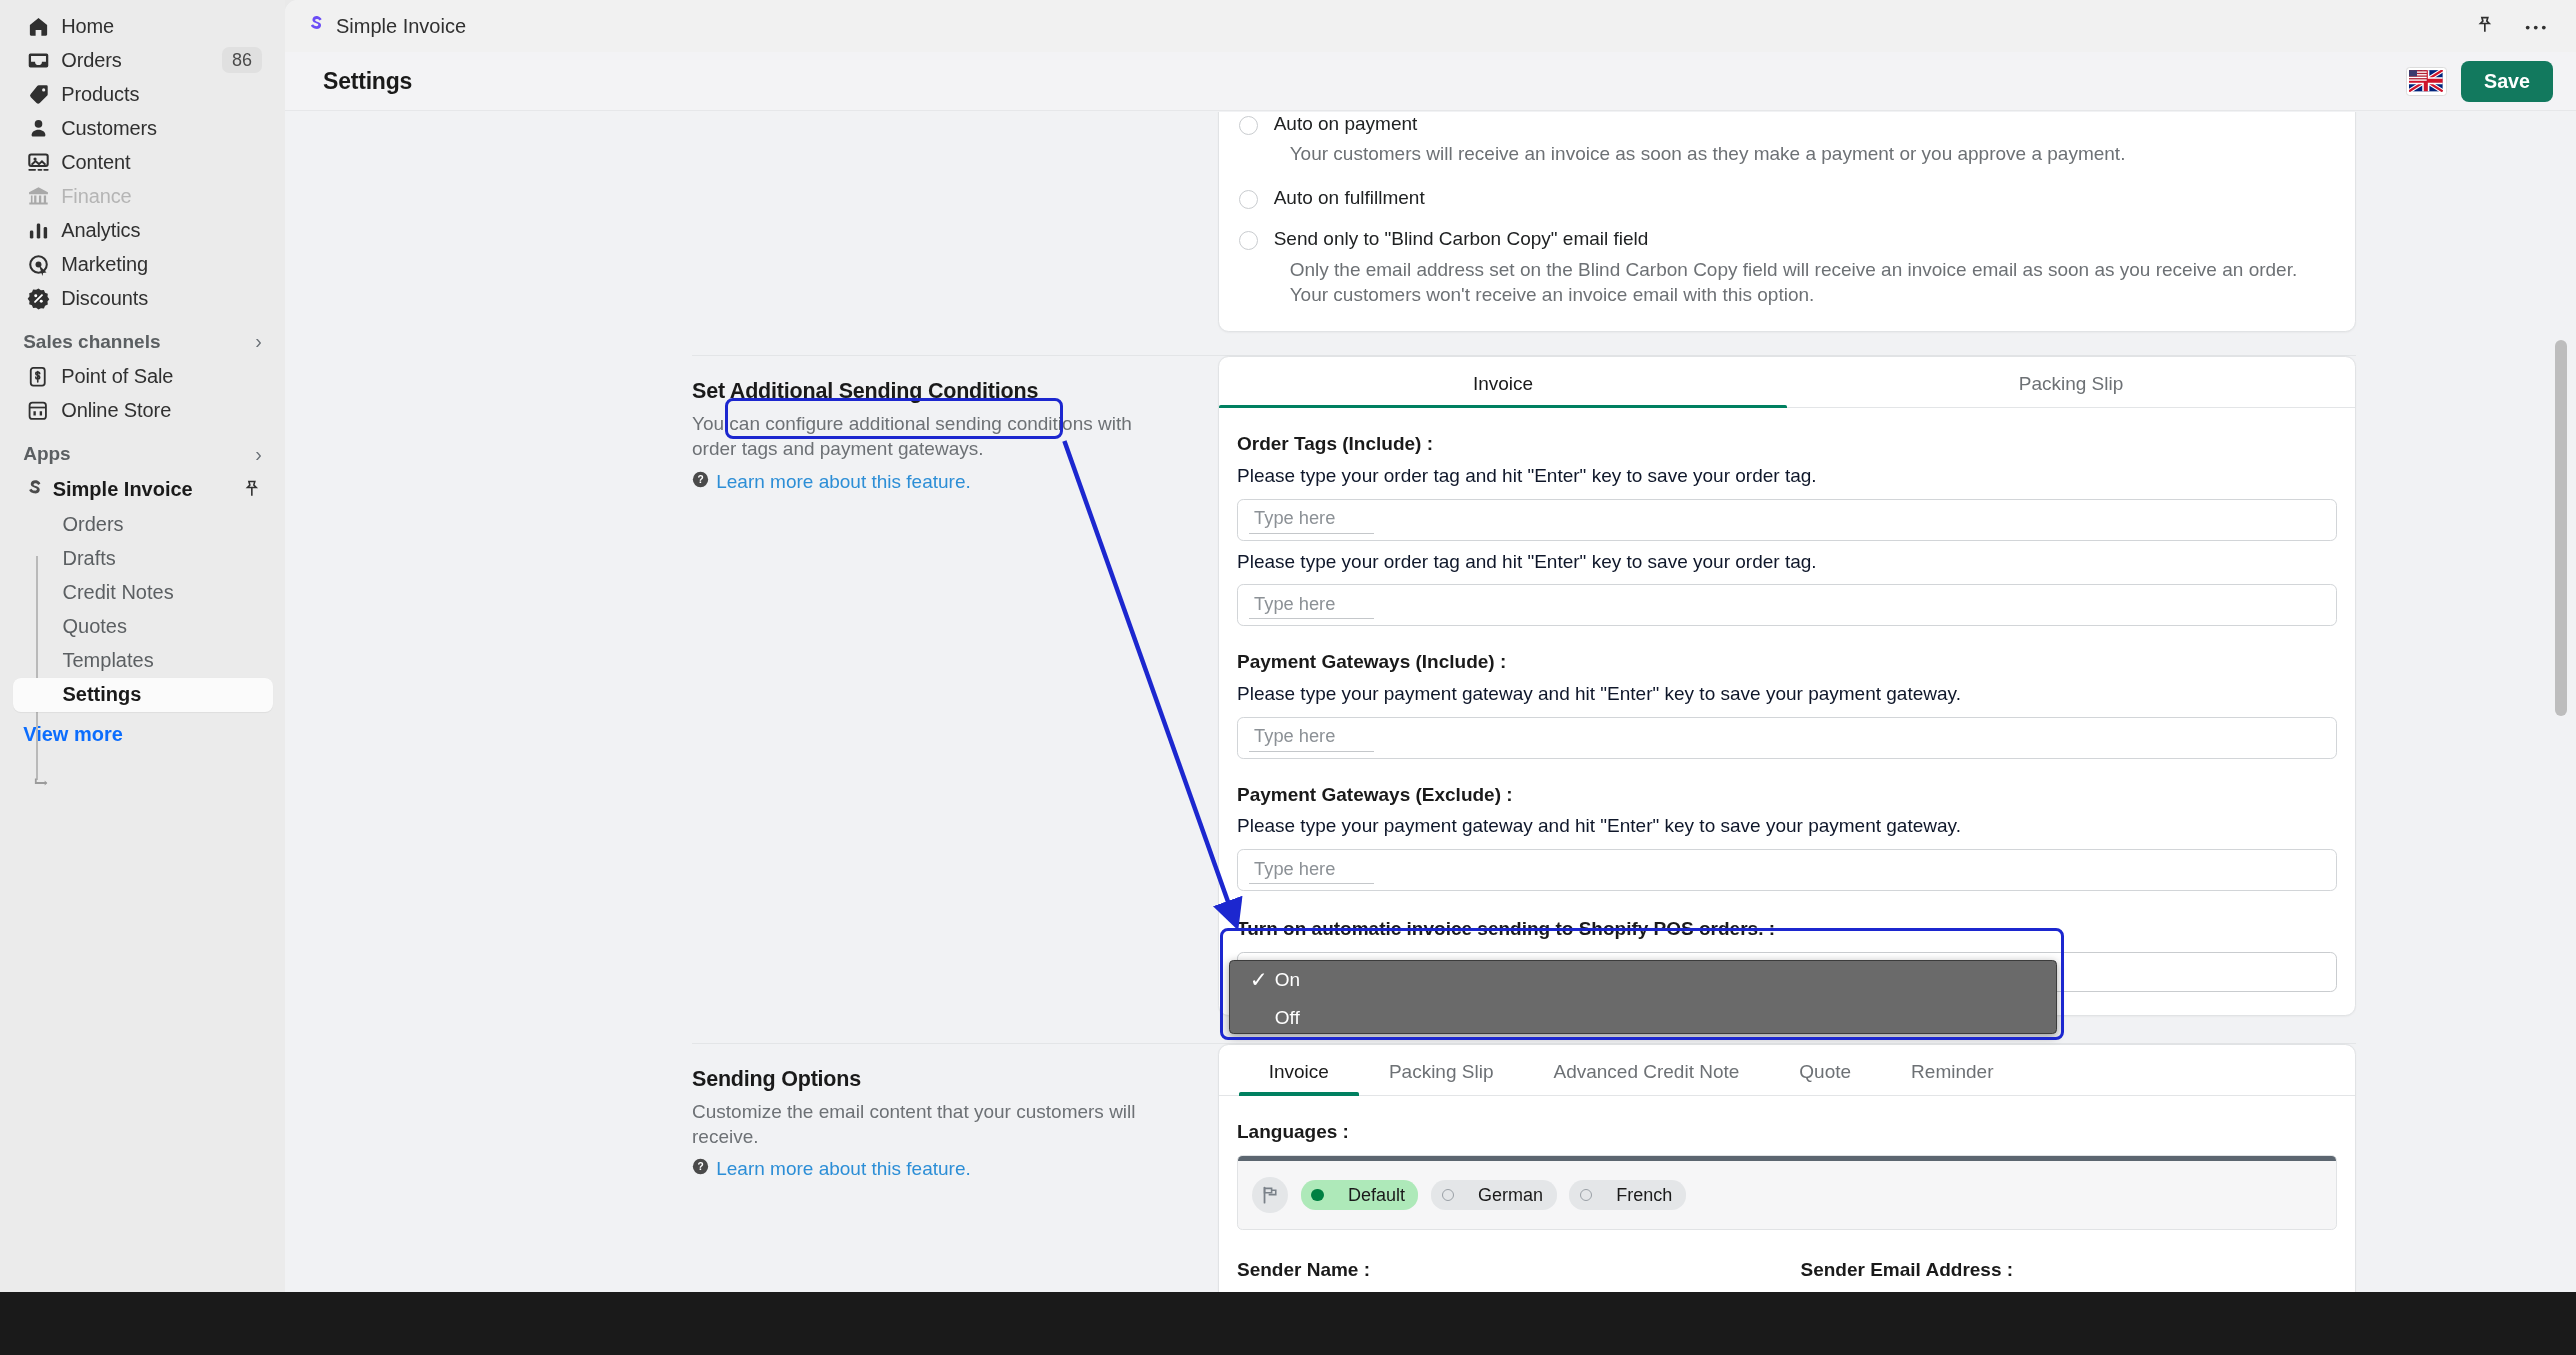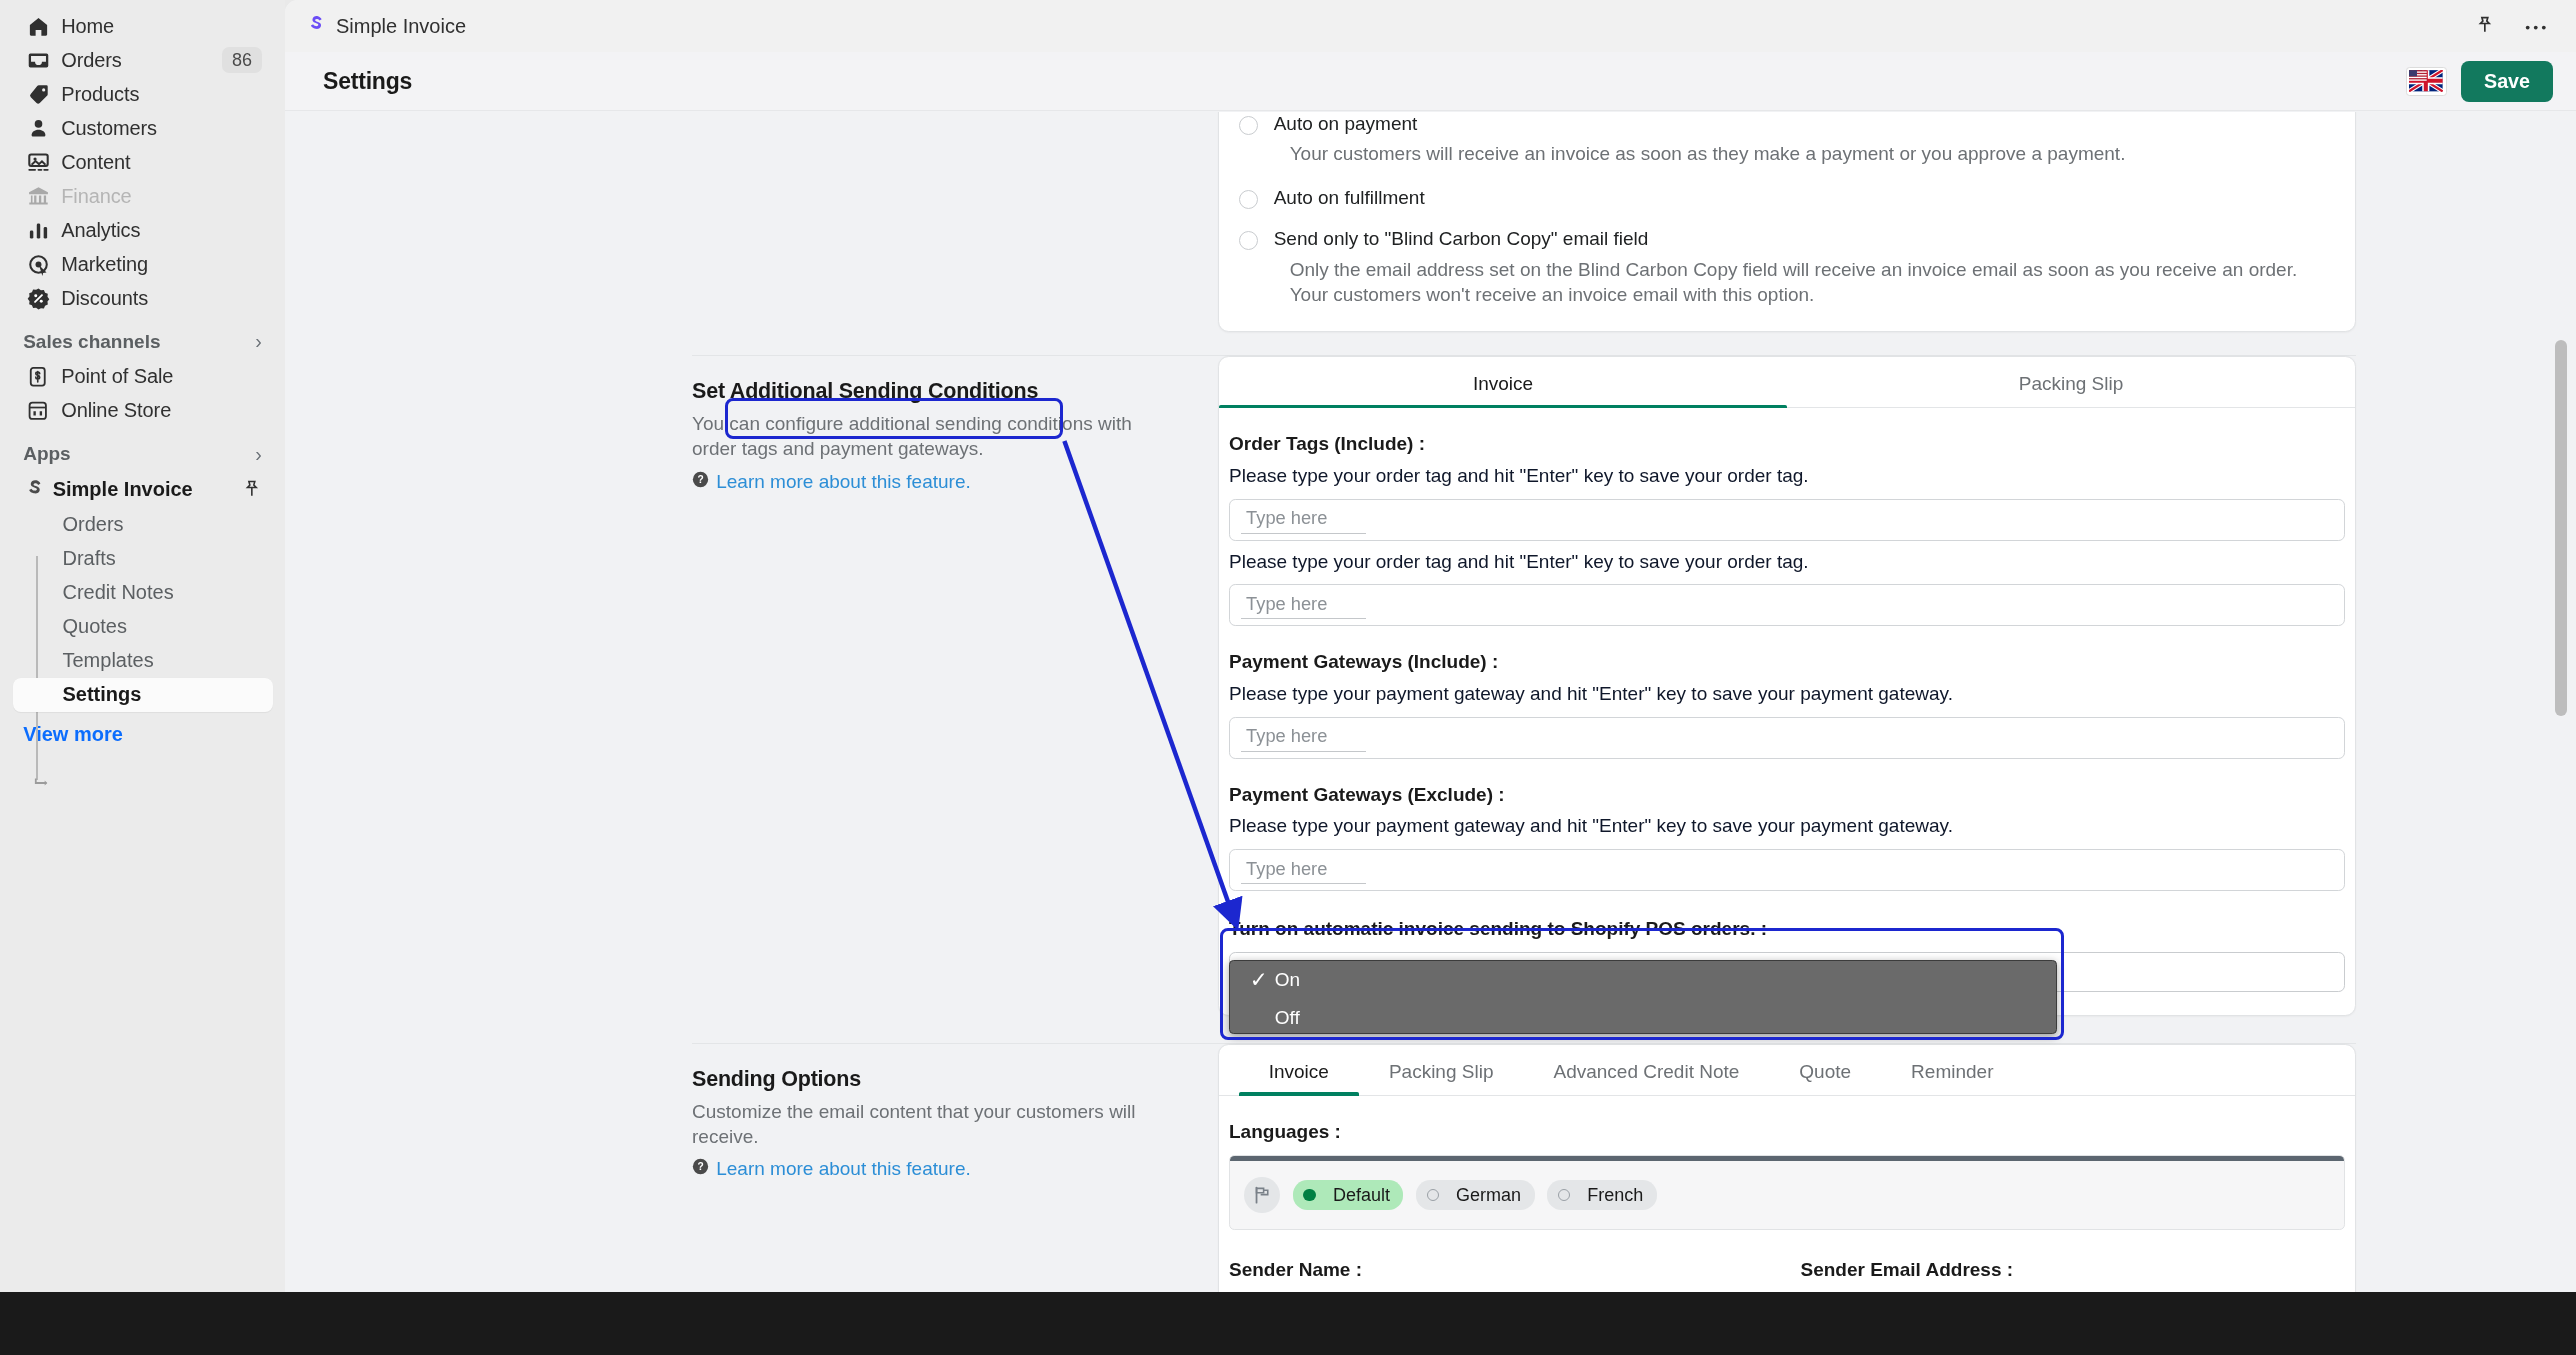--- a/index.html
+++ b/index.html
@@ -178,21 +178,21 @@
     cursor: pointer; position: relative;
   }
   .tab.sel { color: #1a1a1a; font-weight: normal; }
   .tab.sel::after {
     content: ""; position: absolute; left: 0; right: 0; bottom: -0.9px;
     height: 3.6px; background: #008060; border-radius: 1.8px 1.8px 0 0;
   }
   .tabs.half .tab { flex: 1 1 50%; }
   .tabs.multi .tab { padding-left: 30px; padding-right: 30px; }
 
-  .fieldblock { padding: 0 10px; }
+  .fieldblock { padding: 0 18px; }
   .flabel { font-size: 19px; font-weight: bold; color: #1a1a1a; margin: 25px 0 0; }
   .fhint { font-size: 19px; color: #0f172a; margin: 9.8px 0 0; }
   .tagbox {
     margin-top: 11.6px; border: 0.9px solid #d2d5d8; border-radius: 6.3px;
     height: 42px; display: flex; align-items: center; padding: 0 10.7px;
   }
   .tagbox .inner {
     border-bottom: 1.8px solid #c4c7ca;
     width: 125px; padding: 1.8px 0 3.6px 5.4px;
   }
@@ -211,21 +211,21 @@
     border: 0.9px solid #e1e3e5; border-radius: 5.4px;
     background: #f6f6f7; overflow: hidden;
   }
   .langwrap .topbar { height: 5.4px; background: #5c6670; }
   .langrow { display: flex; align-items: center; gap: 12.5px; padding: 16px 14.3px; }
   .flagchip {
     width: 36px; height: 36px; border-radius: 50%;
     background: #e4e6e8; display: flex; align-items: center; justify-content: center;
   }
   .pill {
-    display: flex; align-items: center; gap: 17px;
+    display: flex; align-items: center; gap: 24px;
     border-radius: 14.3px; padding: 4.5px 13.4px 4.5px 10.7px;
     font-size: 18px; color: #1a1a1a; background: #e4e6e8; cursor: pointer;
   }
   .pill.on { background: #aee9b9; }
   .dot { width: 12.5px; height: 12.5px; border-radius: 50%; }
   .dot.filled { background: #008043; }
   .dot.hollow { border: 1.8px solid #9aa0a6; box-sizing: border-box; }
 
   
   .anno-box {

